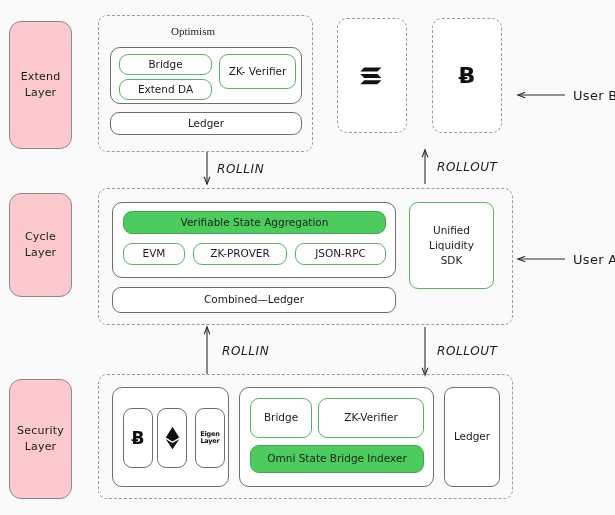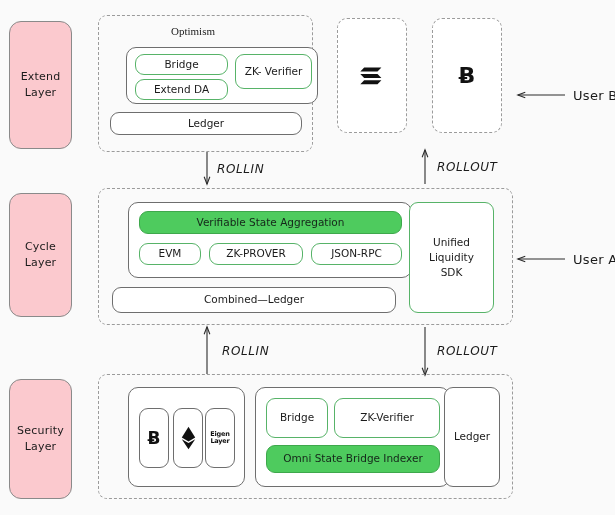--- a/index.html
+++ b/index.html
@@ -39,21 +39,20 @@
     border-radius:10px;
     background:#ffffff;
     display:flex;align-items:center;justify-content:center;
   }
 
   
   .solid-group{
     border:1.1px solid #6e6e6e;
     border-radius:10px;
     background:#ffffff;
-    margin-left:16px;
   }
   .node{
     border:1.1px solid #6e6e6e;
     border-radius:9px;
     background:#ffffff;
     display:flex;align-items:center;justify-content:center;
     text-align:center;
     font-size:10.5px;
     color:#1b1b1b;
     line-height:1.45;
@@ -121,21 +120,21 @@
     <line x1="565" y1="259" x2="518" y2="259" stroke="#2b2b2b" stroke-width="1.1" marker-end="url(#ah)"></line>
   </svg>
 
   <div class="abs layer-pill" style="left:9px;top:21px;width:63px;height:128px;">
     <div>
       <div>Extend</div>
       <div>Layer</div>
     </div>
   </div>
 
-  <div class="abs layer-pill" style="left:9px;top:193px;width:63px;height:124px;">
+  <div class="abs layer-pill" style="left:9px;top:193px;width:63px;height:104px;">
     <div>
       <div>Cycle</div>
       <div>Layer</div>
     </div>
   </div>
 
   <div class="abs layer-pill" style="left:9px;top:379px;width:63px;height:120px;">
     <div>
       <div>Security</div>
       <div>Layer</div>
@@ -172,21 +171,21 @@
 
     <div class="abs solid-group" style="left:13px;top:13px;width:284px;height:76px;">
       <div class="abs node green-fill" style="left:10px;top:8px;width:263px;height:23px;">Verifiable State Aggregation</div>
       <div class="abs node green-outline" style="left:10px;top:40px;width:62px;height:22px;">EVM</div>
       <div class="abs node green-outline" style="left:80px;top:40px;width:94px;height:22px;">ZK-PROVER</div>
       <div class="abs node green-outline" style="left:182px;top:40px;width:91px;height:22px;">JSON-RPC</div>
     </div>
 
     <div class="abs node" style="left:13px;top:98px;width:284px;height:26px;">Combined—Ledger</div>
 
-    <div class="abs node green-outline" style="left:310px;top:13px;width:85px;height:111px;">
+    <div class="abs node green-outline" style="left:310px;top:13px;width:85px;height:87px;">
       <div>
         <div>Unified</div>
         <div>Liquidity</div>
         <div>SDK</div>
       </div>
     </div>
   </div>
 
   <div class="abs dashed-group" style="left:98px;top:374px;width:415px;height:125px;">
 
@@ -195,21 +194,21 @@
         <span class="glyph btc-sm">Ƀ</span>
       </div>
       <div class="abs node" style="left:44px;top:20px;width:30px;height:60px;">
         <span class="glyph">
           <svg width="15" height="24" viewBox="0 0 15 24" aria-hidden="true">
             <path d="M7.5,0.8 L14.2,11.6 L7.5,15.5 L0.8,11.6 Z" fill="#111"></path>
             <path d="M7.5,17.1 L14.2,13.2 L7.5,23.2 L0.8,13.2 Z" fill="#111"></path>
           </svg>
         </span>
       </div>
-      <div class="abs node" style="left:76px;top:20px;width:30px;height:60px;">
+      <div class="abs node" style="left:82px;top:20px;width:30px;height:60px;">
         <span class="eigen">
           <span>Eigen</span><br>
           <span>Layer</span>
         </span>
       </div>
     </div>
 
     <div class="abs solid-group" style="left:140px;top:12px;width:195px;height:100px;">
       <div class="abs node green-outline" style="left:10px;top:10px;width:62px;height:40px;">Bridge</div>
       <div class="abs node green-outline" style="left:78px;top:10px;width:106px;height:40px;">ZK-Verifier</div>

